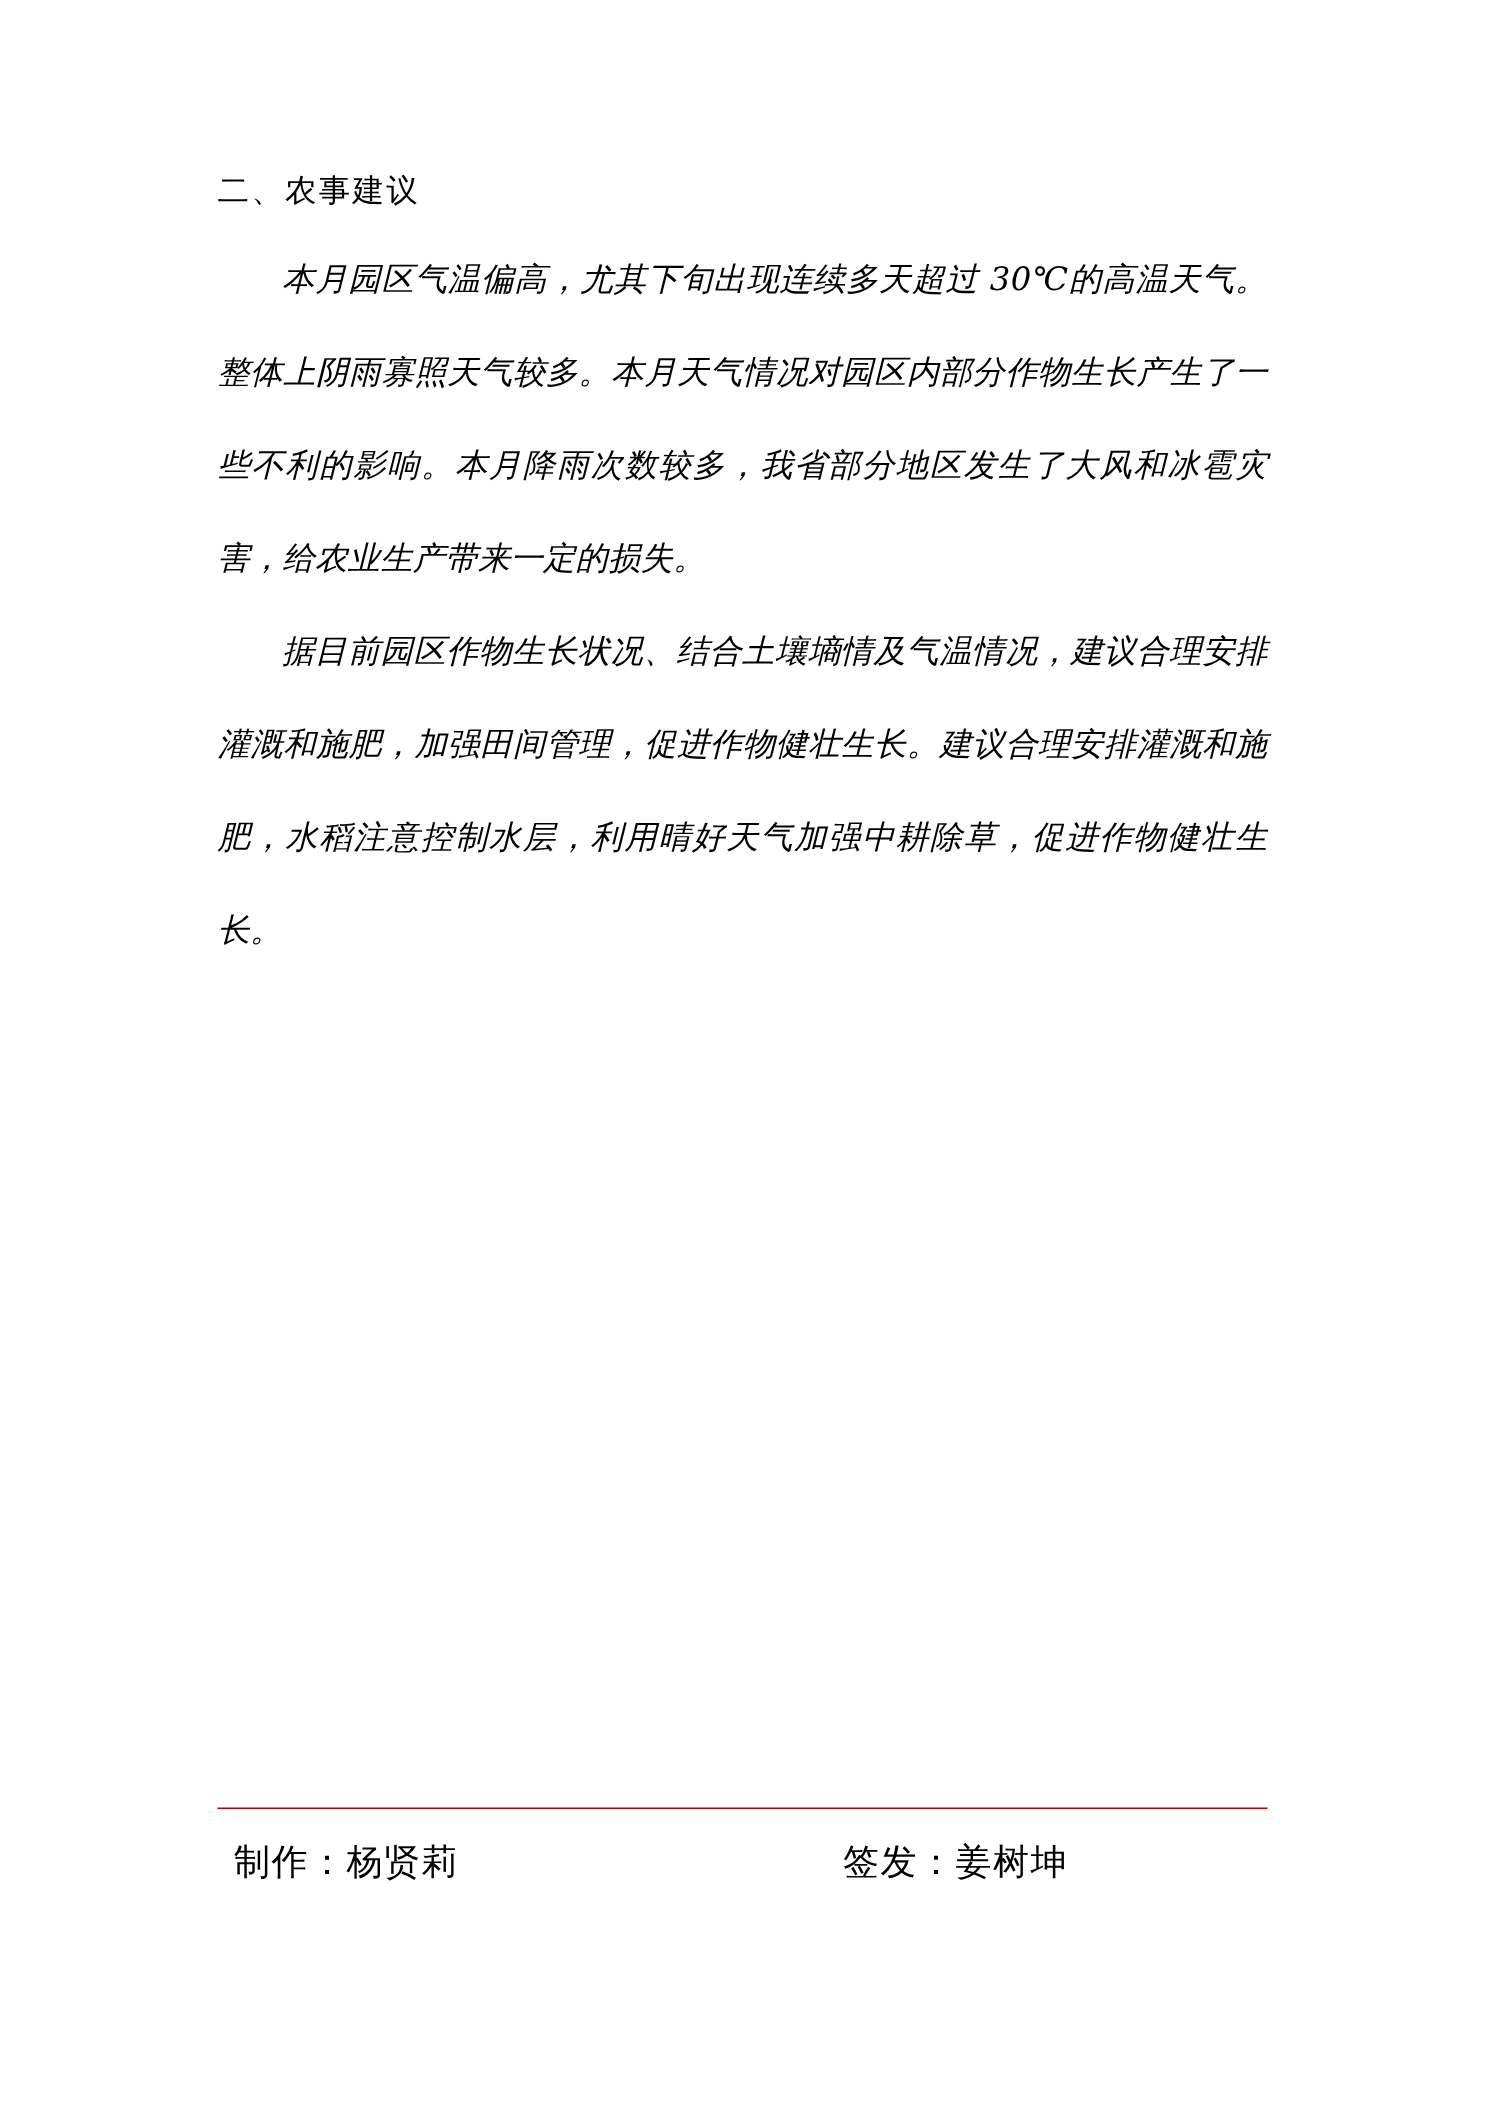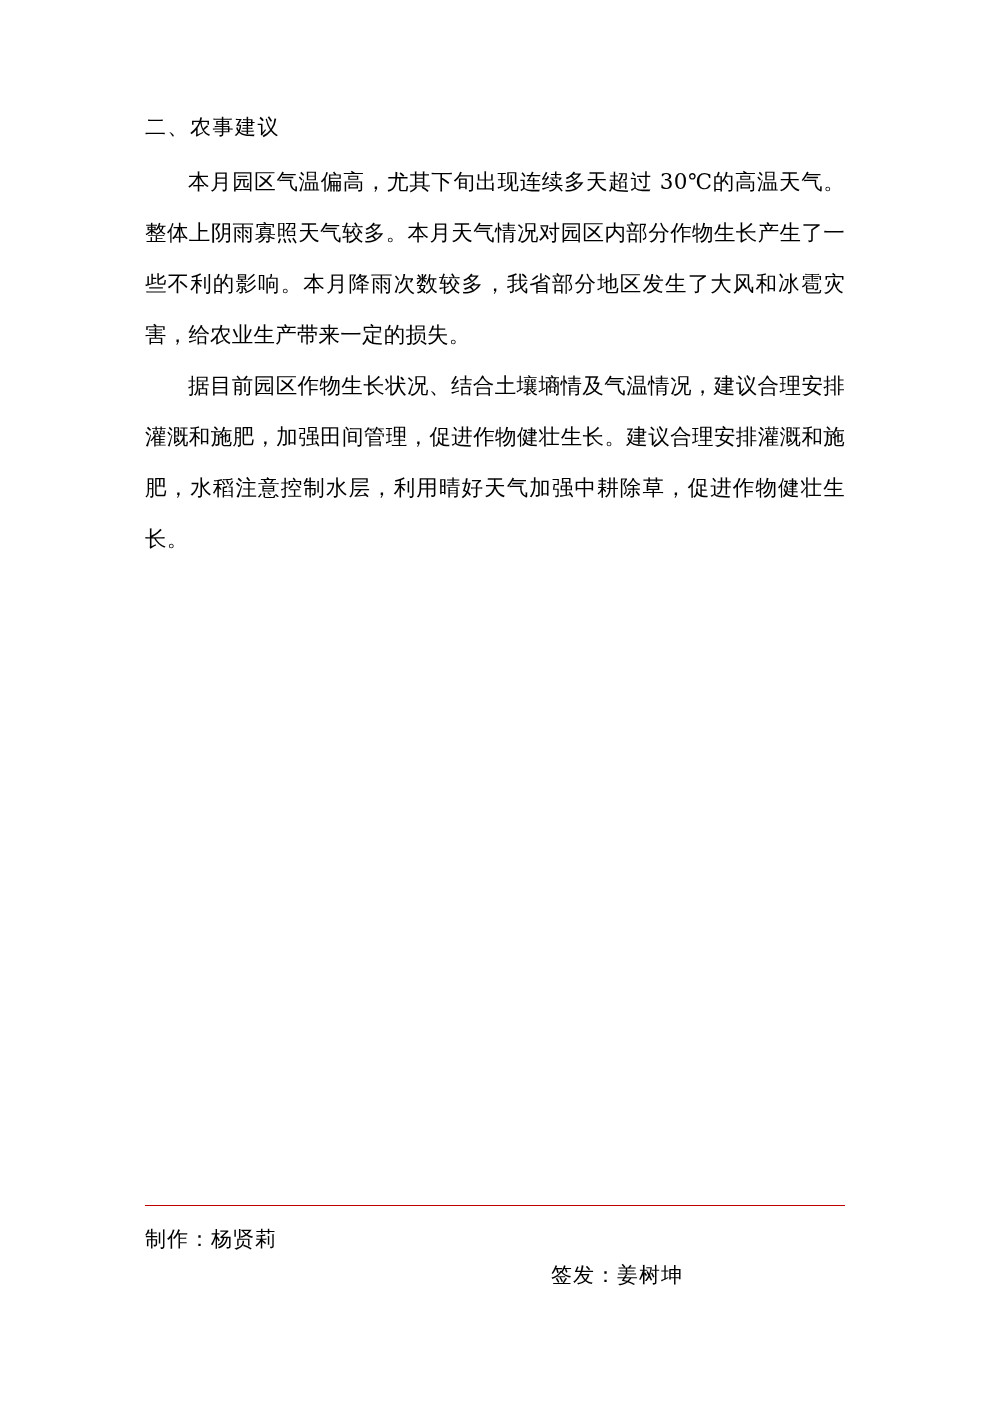--- a/index.html
+++ b/index.html
@@ -32,58 +32,58 @@
   .heading {
     font-size: 21px;
     line-height: 30px;
     letter-spacing: 1.5px;
     margin: 0 0 14px 0;
     font-weight: normal;
     font-family: "DejaVu Serif", "Liberation Serif", serif;
   }
   .para {
     font-size: 21.5px;
-    line-height: 51px;
+    line-height: 62px;
     text-align: justify;
     text-justify: inter-ideograph;
     text-indent: 2em;
     margin: 0;
     letter-spacing: 0.2px;
+    font-style: italic;
   }
   .para + .para {
     margin-top: 0px;
   }
   .footer-rule {
     position: absolute;
     left: 145px;
     top: 1205px;
     width: 700px;
     height: 0;
     border-top: 1.6px solid #c00000;
   }
   .footer {
     position: absolute;
-    left: 145px;
+    left: 156px;
     top: 1225px;
     width: 700px;
     height: 40px;
-    font-size: 21px;
+    font-size: 24px;
     letter-spacing: 1px;
     font-family: Liberation Mono, monospace;
   }
   .footer .maker {
     position: absolute;
     left: 0;
     top: 0;
   }
   .footer .signer {
     position: absolute;
     left: 406px;
     top: 0;
-    margin-top: 36px;
   }
 </style>
 </head>
 <body>
 
 <div class="page">
 
   <div class="content">
     <div class="heading">二、农事建议</div>
 

